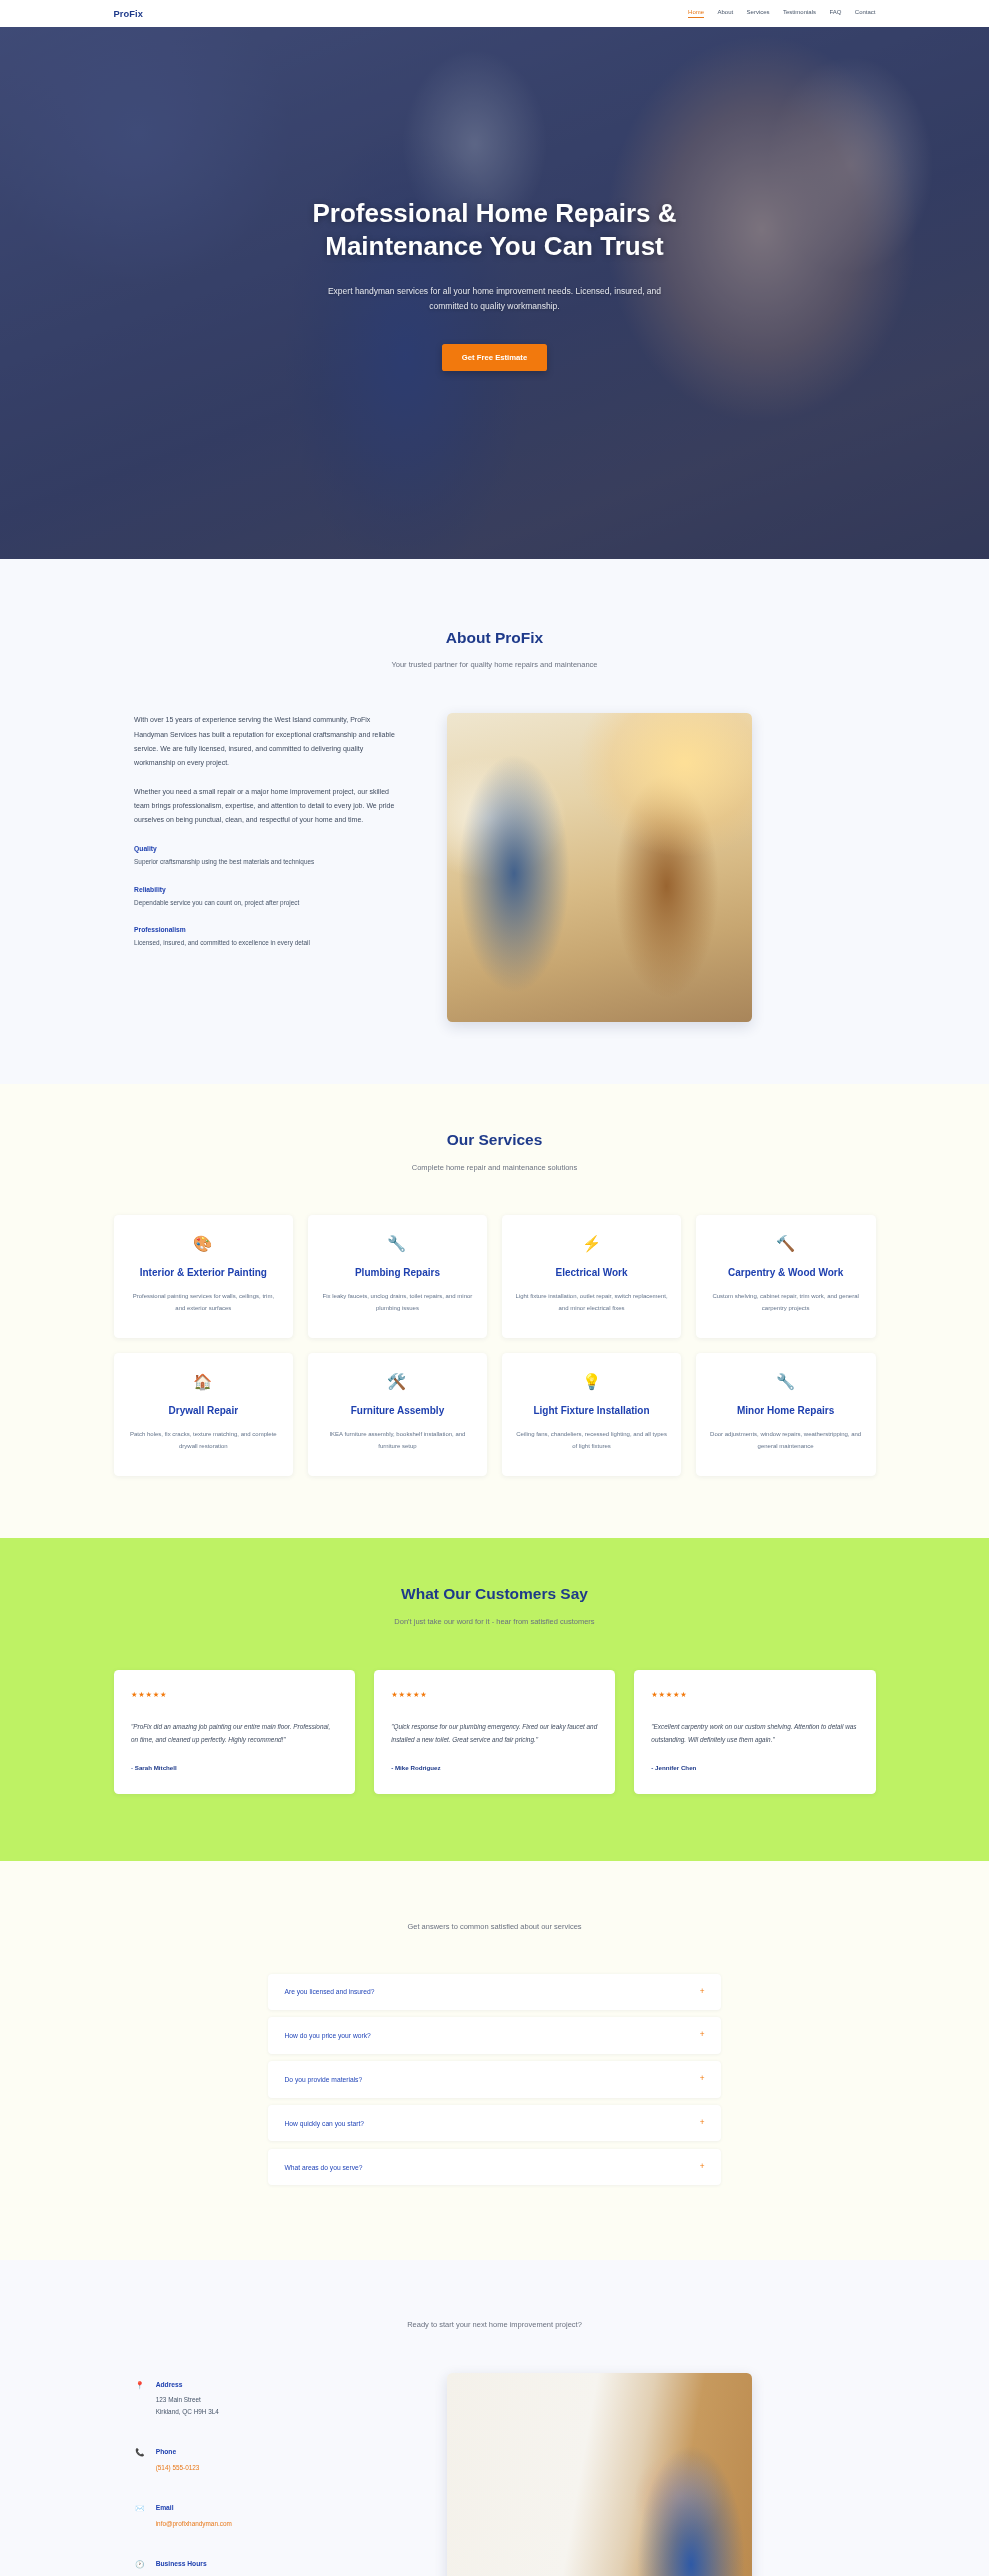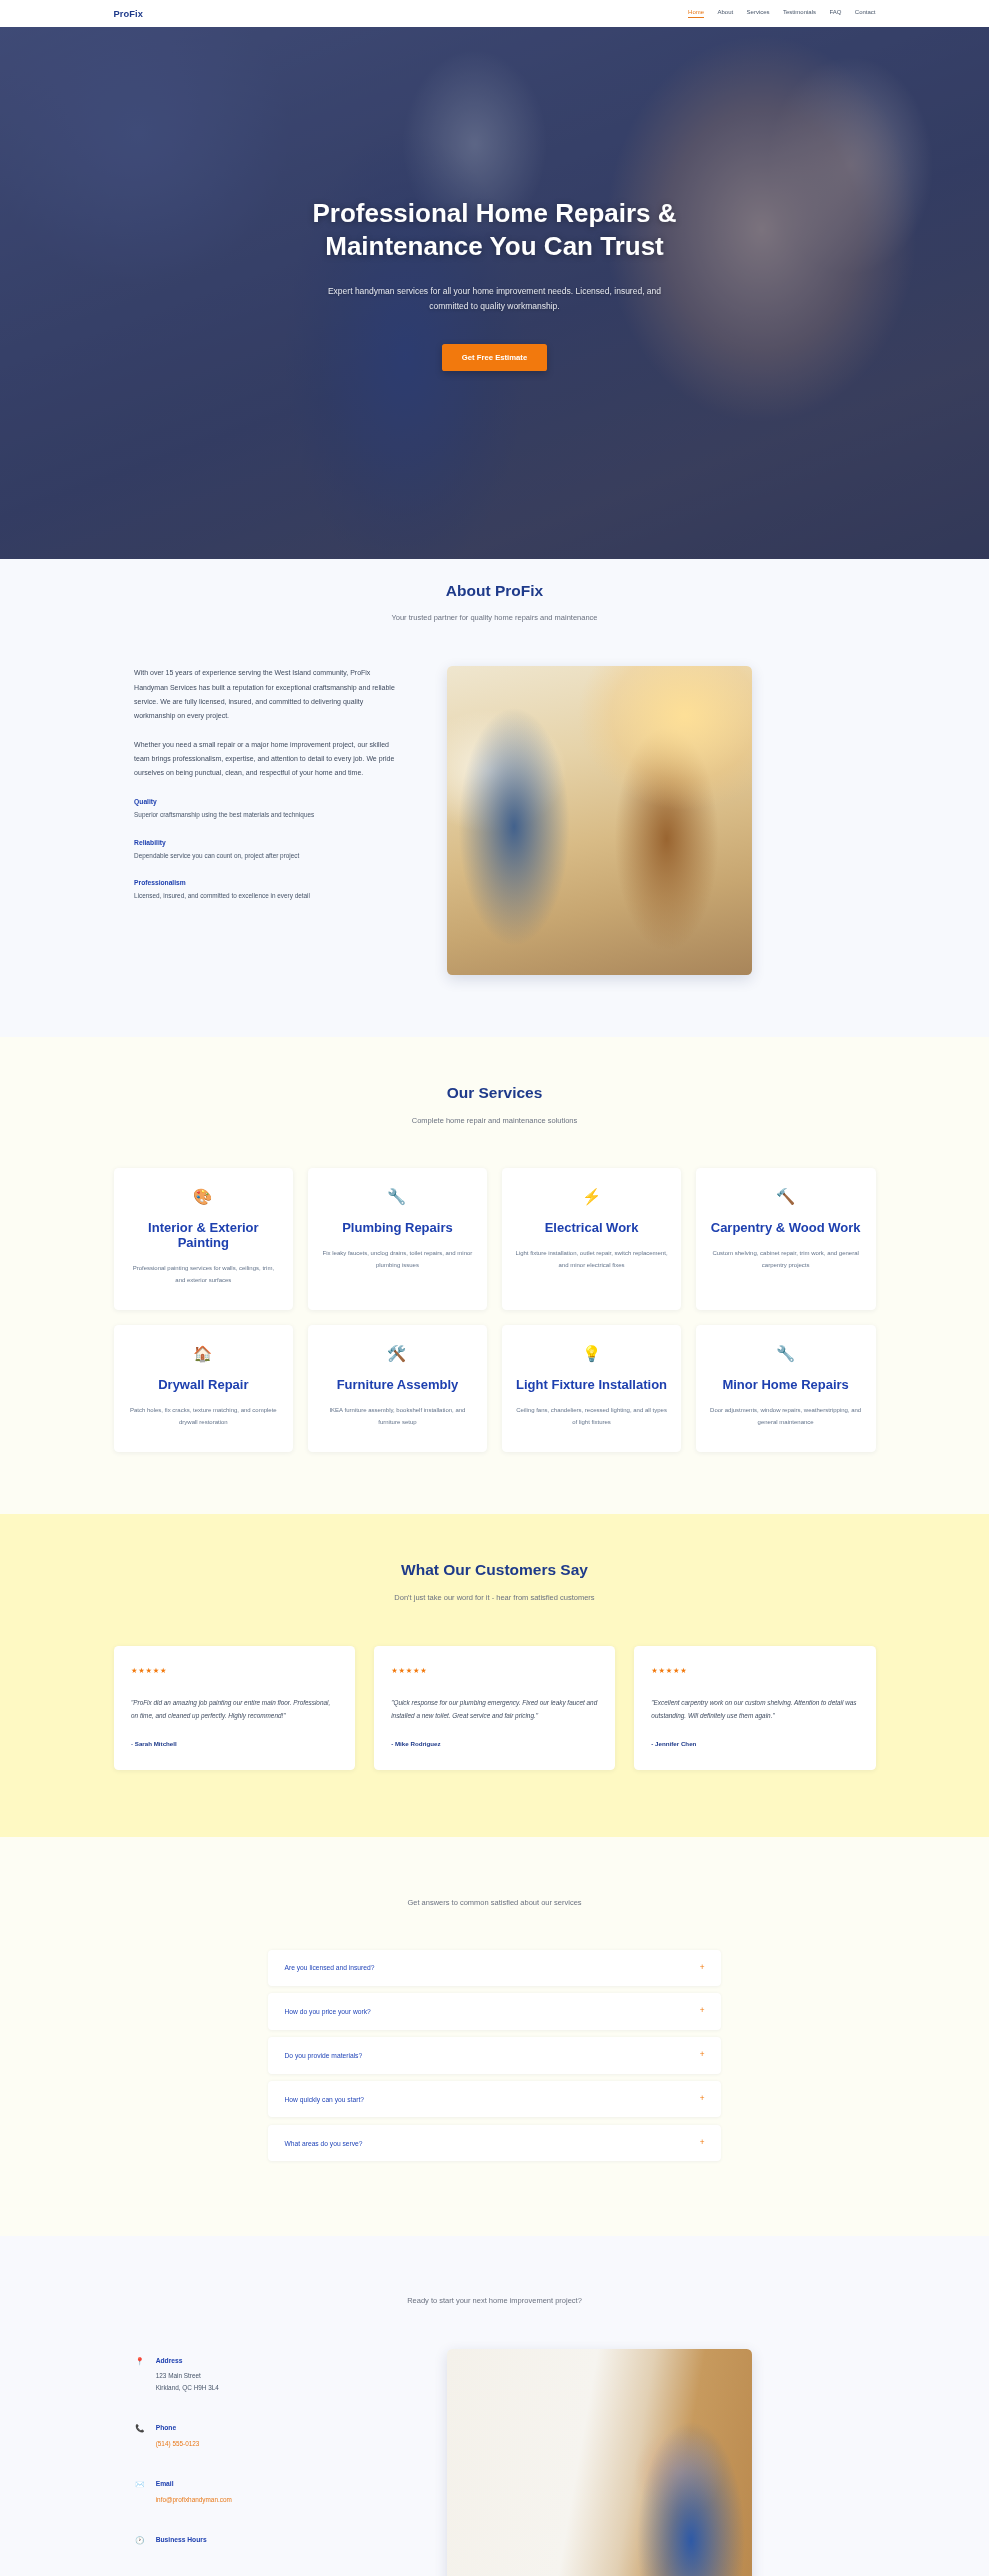--- a/index.html
+++ b/index.html
@@ -72,23 +72,23 @@
     display: inline-block; margin-top: 29px;
     background: #f2790d; color: #fff; border: none;
     padding: 8.8px 19.6px; border-radius: 2.6px;
     font-size: 7.7px; font-weight: bold; cursor: pointer;
     font-family: "Liberation Sans", sans-serif;
     box-shadow: 0 2.1px 7.2px rgba(0,0,0,.22);
   }
 
   
   section { width: 100%; }
-  .sec-about    { background: #f7f9fd; padding: 23px 0 62px; }
+  .sec-about    { background: #f7f9fd; padding: 70px 0 62px; }
   .sec-services { background: #fdfdf4; padding: 47px 4px 62px; }
-  .sec-testim   { background: #fef9c3; padding: 47px 0 67px; }
+  .sec-testim   { background: #bef264; padding: 47px 0 67px; }
   .sec-faq      { background: #fdfdf4; padding: 47px 0 67px; }
   .sec-contact  { background: #f8f9fd; padding: 47px 0 46px; }
 
   .sec-title {
     text-align: center; color: #1e3a8a;
     font-size: 15.5px; font-weight: bold;
   }
   .sec-sub {
     text-align: center; color: #6b7280;
     font-size: 7.5px; margin-top: 13.4px;
@@ -123,21 +123,21 @@
     display: grid; grid-template-columns: repeat(4, 1fr);
     gap: 14.4px; margin-top: 43px;
   }
   .svc-card {
     background: #fff; border-radius: 4.6px; padding: 21.6px 13.4px 24px;
     text-align: center; box-shadow: 0 1px 5.2px rgba(35,45,80,.07);
     cursor: pointer;
   }
   .svc-icon { font-size: 15.5px; line-height: 1; }
   .svc-name {
-    margin-top: 15.5px; color: #1e40af; font-weight: bold; font-size: 13px;
+    margin-top: 15.5px; color: #1e40af; font-weight: bold; font-size: 10px;
   }
   .svc-desc {
     margin-top: 11.3px; font-size: 6px; color: #64748b; line-height: 2.05;
   }
 
   
   .tst-grid {
     display: grid; grid-template-columns: repeat(3, 1fr);
     gap: 18.5px; margin-top: 44px; align-items: start;
   }

